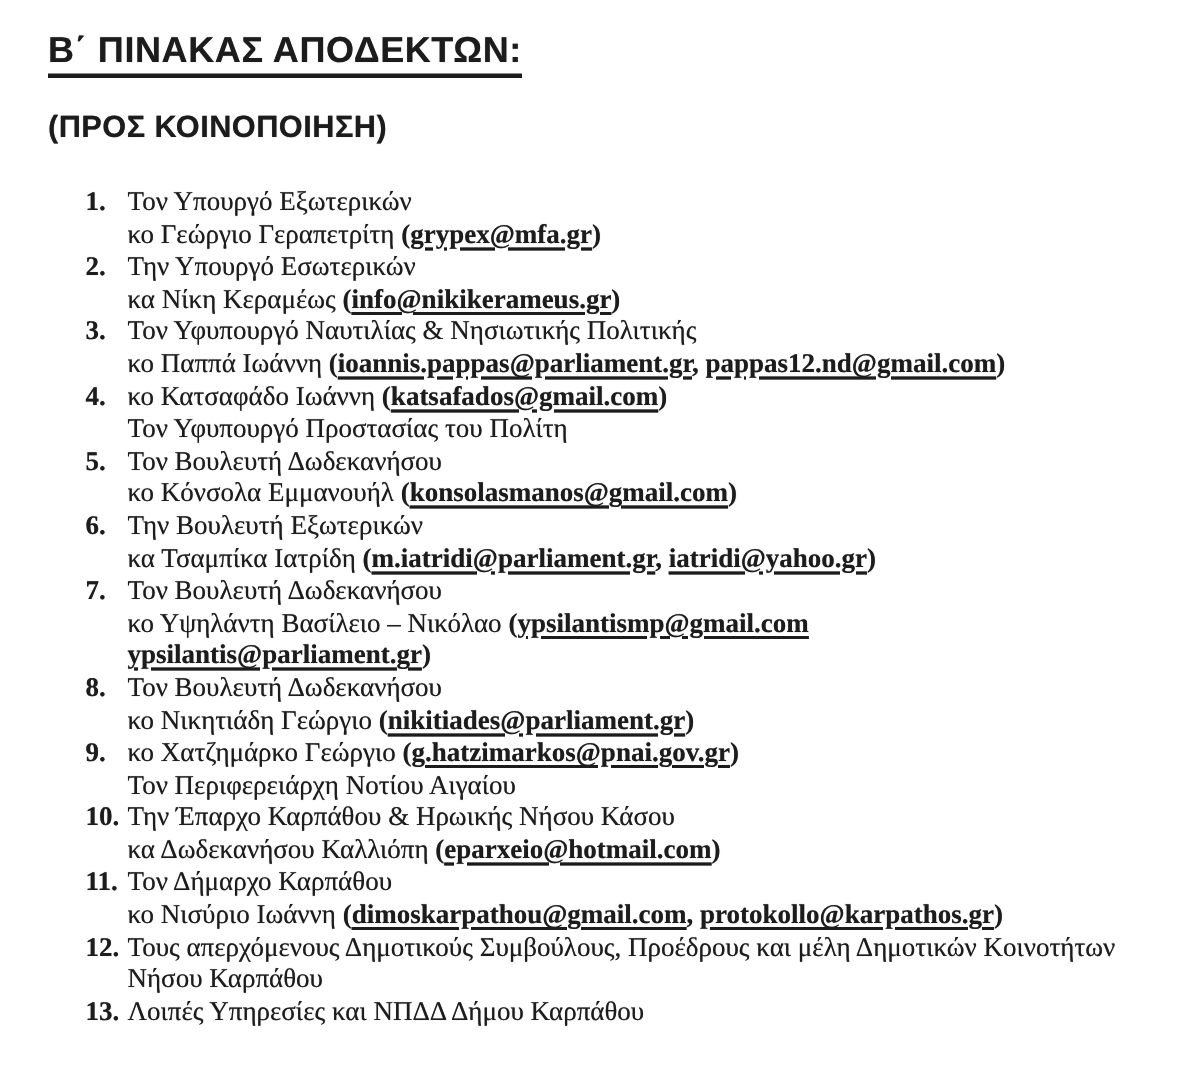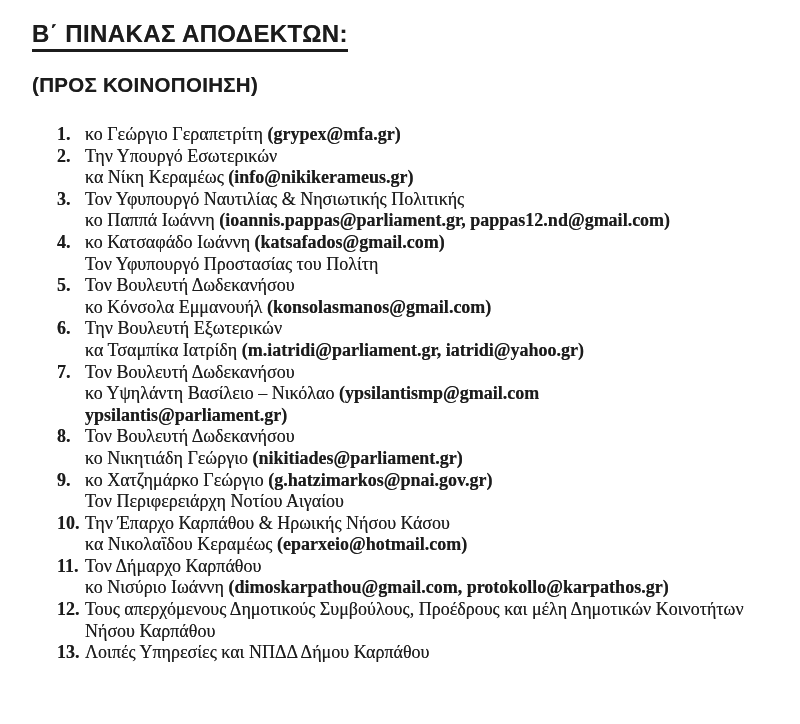--- a/index.html
+++ b/index.html
@@ -56,37 +56,39 @@
   }
   .lines { flex: 1; min-width: 0; }
   .line {
     font-size: 18px;
     line-height: 21.6px;
     white-space: pre-wrap;
   }
   .seg-bold { font-weight: bold; }
   .seg-email {
     font-weight: bold;
+    text-decoration: underline;
     text-decoration-thickness: 1.6px;
     text-underline-offset: 2.5px;
   }
 </style>
 </head>
 <body>
 
 <div class="page">
   <div class="doc-header">
     <div class="doc-title">Β΄ ΠΙΝΑΚΑΣ ΑΠΟΔΕΚΤΩΝ:</div>
     <div class="doc-subtitle">(ΠΡΟΣ ΚΟΙΝΟΠΟΙΗΣΗ)</div>
   </div>
 
   <div class="recipients">
       <div class="item">
         <span class="num">1.</span>
         <div class="lines">
+          <div class="line"><span>Τον Υπουργό Εξωτερικών</span></div>
           <div class="line"><span>κο Γεώργιο Γεραπετρίτη </span><span class="seg-bold">(</span><span class="seg-email">grypex@mfa.gr</span><span class="seg-bold">)</span></div>
         </div>
       </div>
       <div class="item">
         <span class="num">2.</span>
         <div class="lines">
           <div class="line"><span>Την Υπουργό Εσωτερικών</span></div>
           <div class="line"><span>κα Νίκη Κεραμέως </span><span class="seg-bold">(</span><span class="seg-email">info@nikikerameus.gr</span><span class="seg-bold">)</span></div>
         </div>
       </div>
@@ -137,21 +139,21 @@
         <span class="num">9.</span>
         <div class="lines">
           <div class="line"><span>κο Χατζημάρκο Γεώργιο </span><span class="seg-bold">(</span><span class="seg-email">g.hatzimarkos@pnai.gov.gr</span><span class="seg-bold">)</span></div>
           <div class="line"><span>Τον Περιφερειάρχη Νοτίου Αιγαίου</span></div>
         </div>
       </div>
       <div class="item">
         <span class="num">10.</span>
         <div class="lines">
           <div class="line"><span>Την Έπαρχο Καρπάθου &amp; Ηρωικής Νήσου Κάσου</span></div>
-          <div class="line"><span>κα Νικολαΐδου Κεραμέως </span><span class="seg-bold">(</span><span class="seg-email">eparxeio@hotmail.com</span><span class="seg-bold">)</span></div>
+          <div class="line"><span>κα Δωδεκανήσου Καλλιόπη </span><span class="seg-bold">(</span><span class="seg-email">eparxeio@hotmail.com</span><span class="seg-bold">)</span></div>
         </div>
       </div>
       <div class="item">
         <span class="num">11.</span>
         <div class="lines">
           <div class="line"><span>Τον Δήμαρχο Καρπάθου</span></div>
           <div class="line"><span>κο Νισύριο Ιωάννη </span><span class="seg-bold">(</span><span class="seg-email">dimoskarpathou@gmail.com</span><span class="seg-bold">, </span><span class="seg-email">protokollo@karpathos.gr</span><span class="seg-bold">)</span></div>
         </div>
       </div>
       <div class="item">

